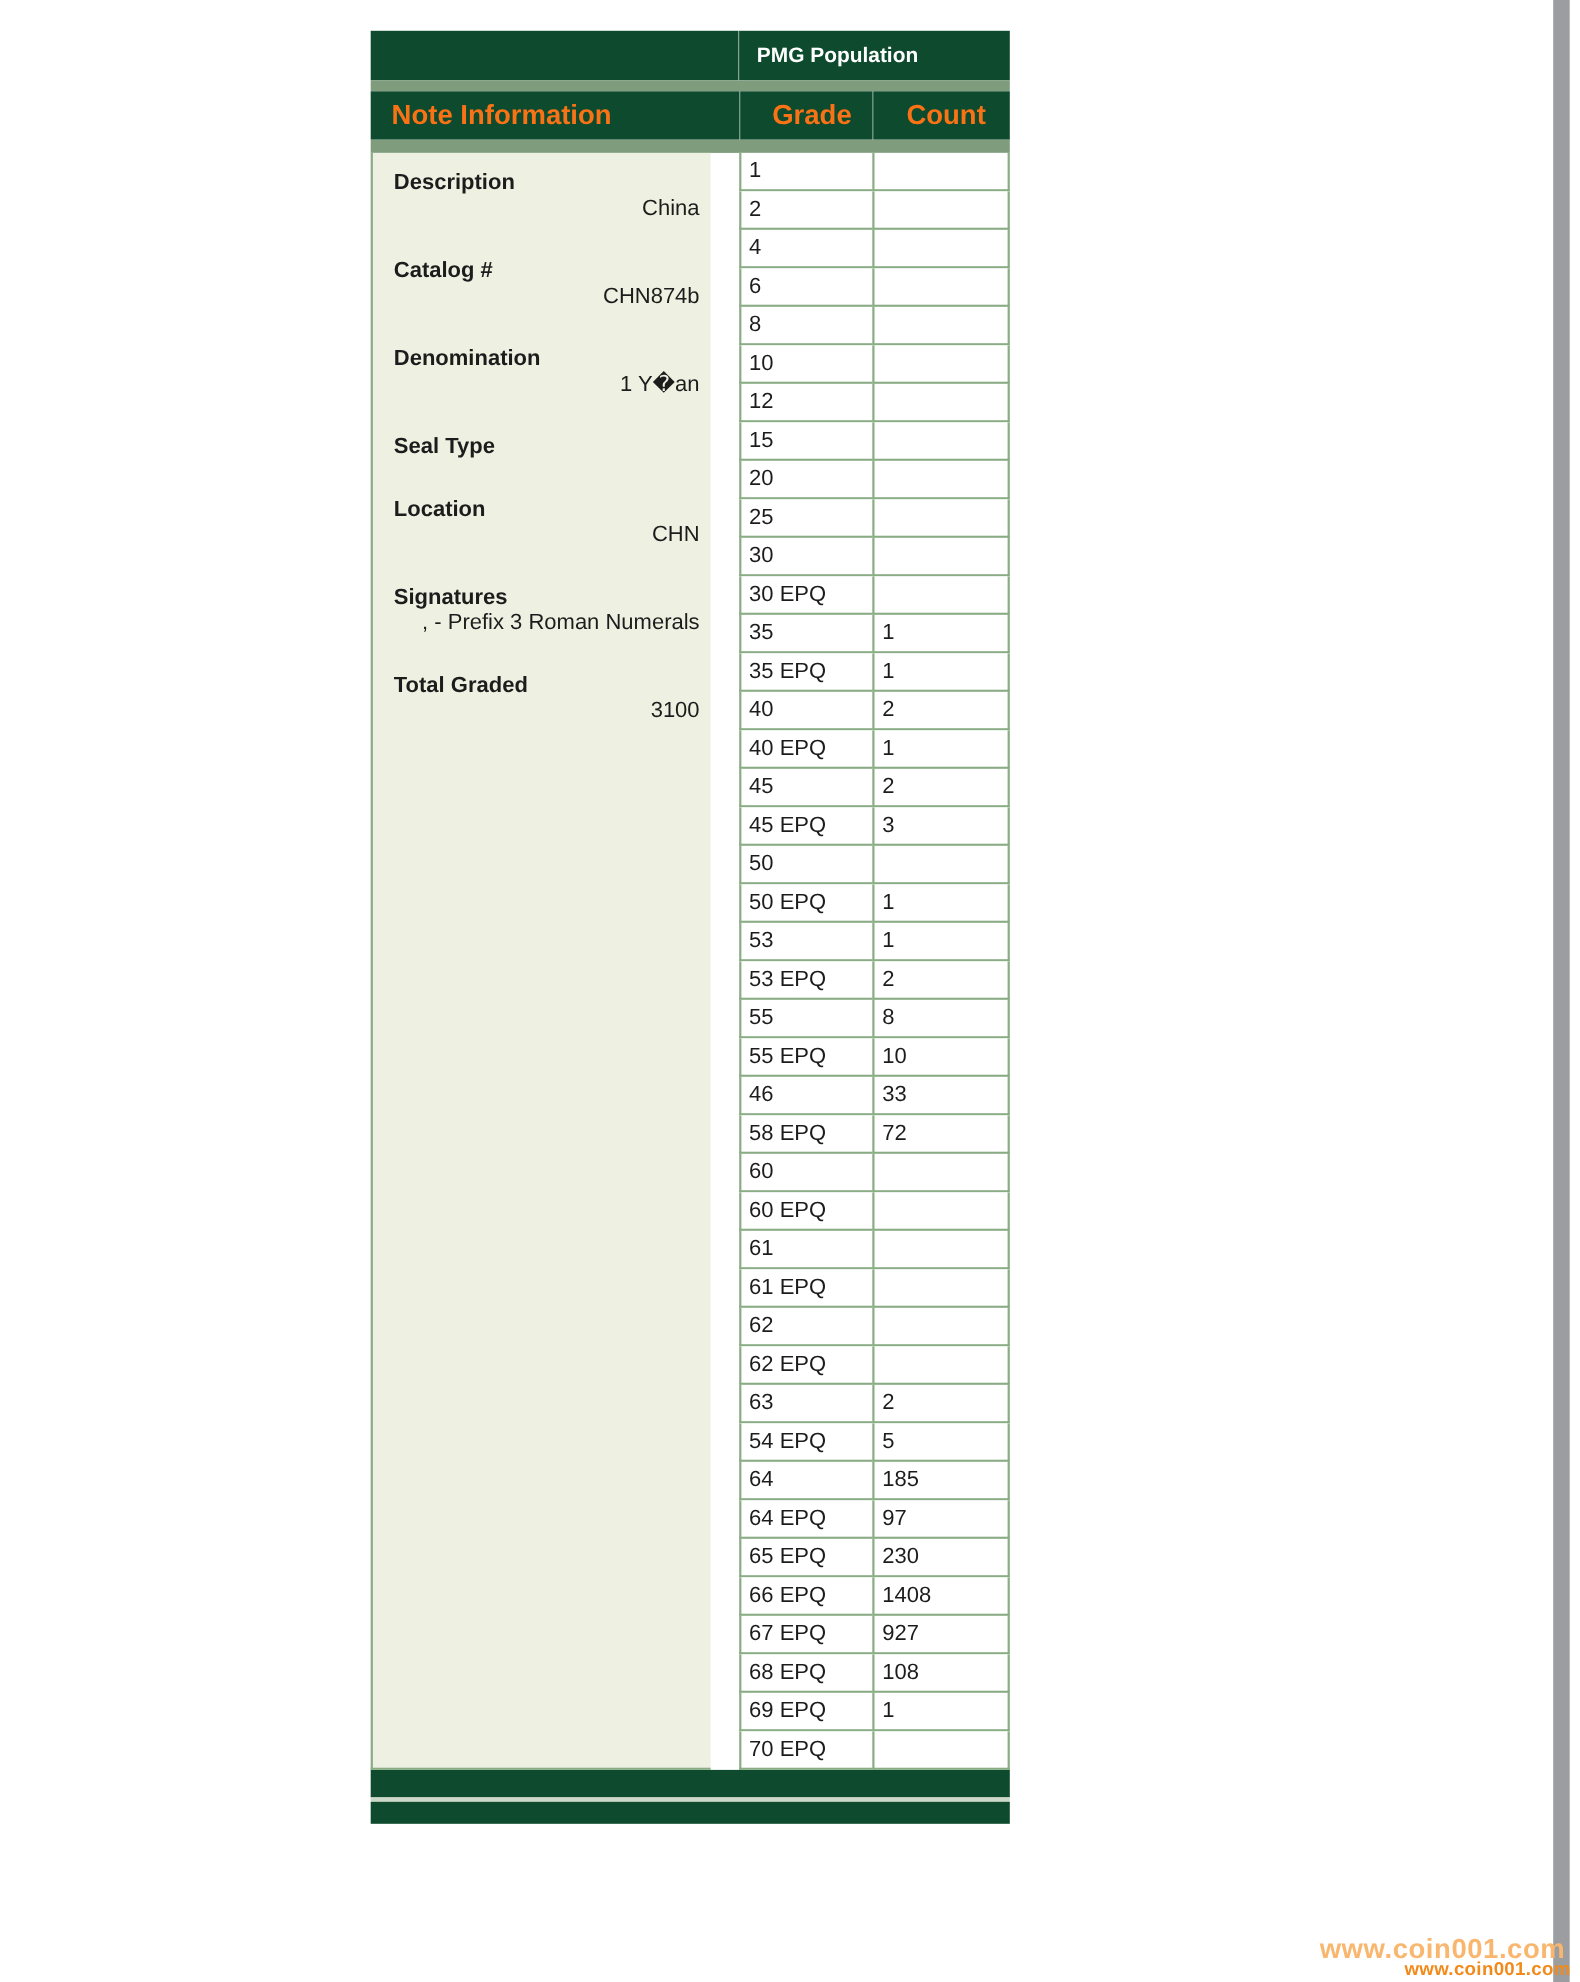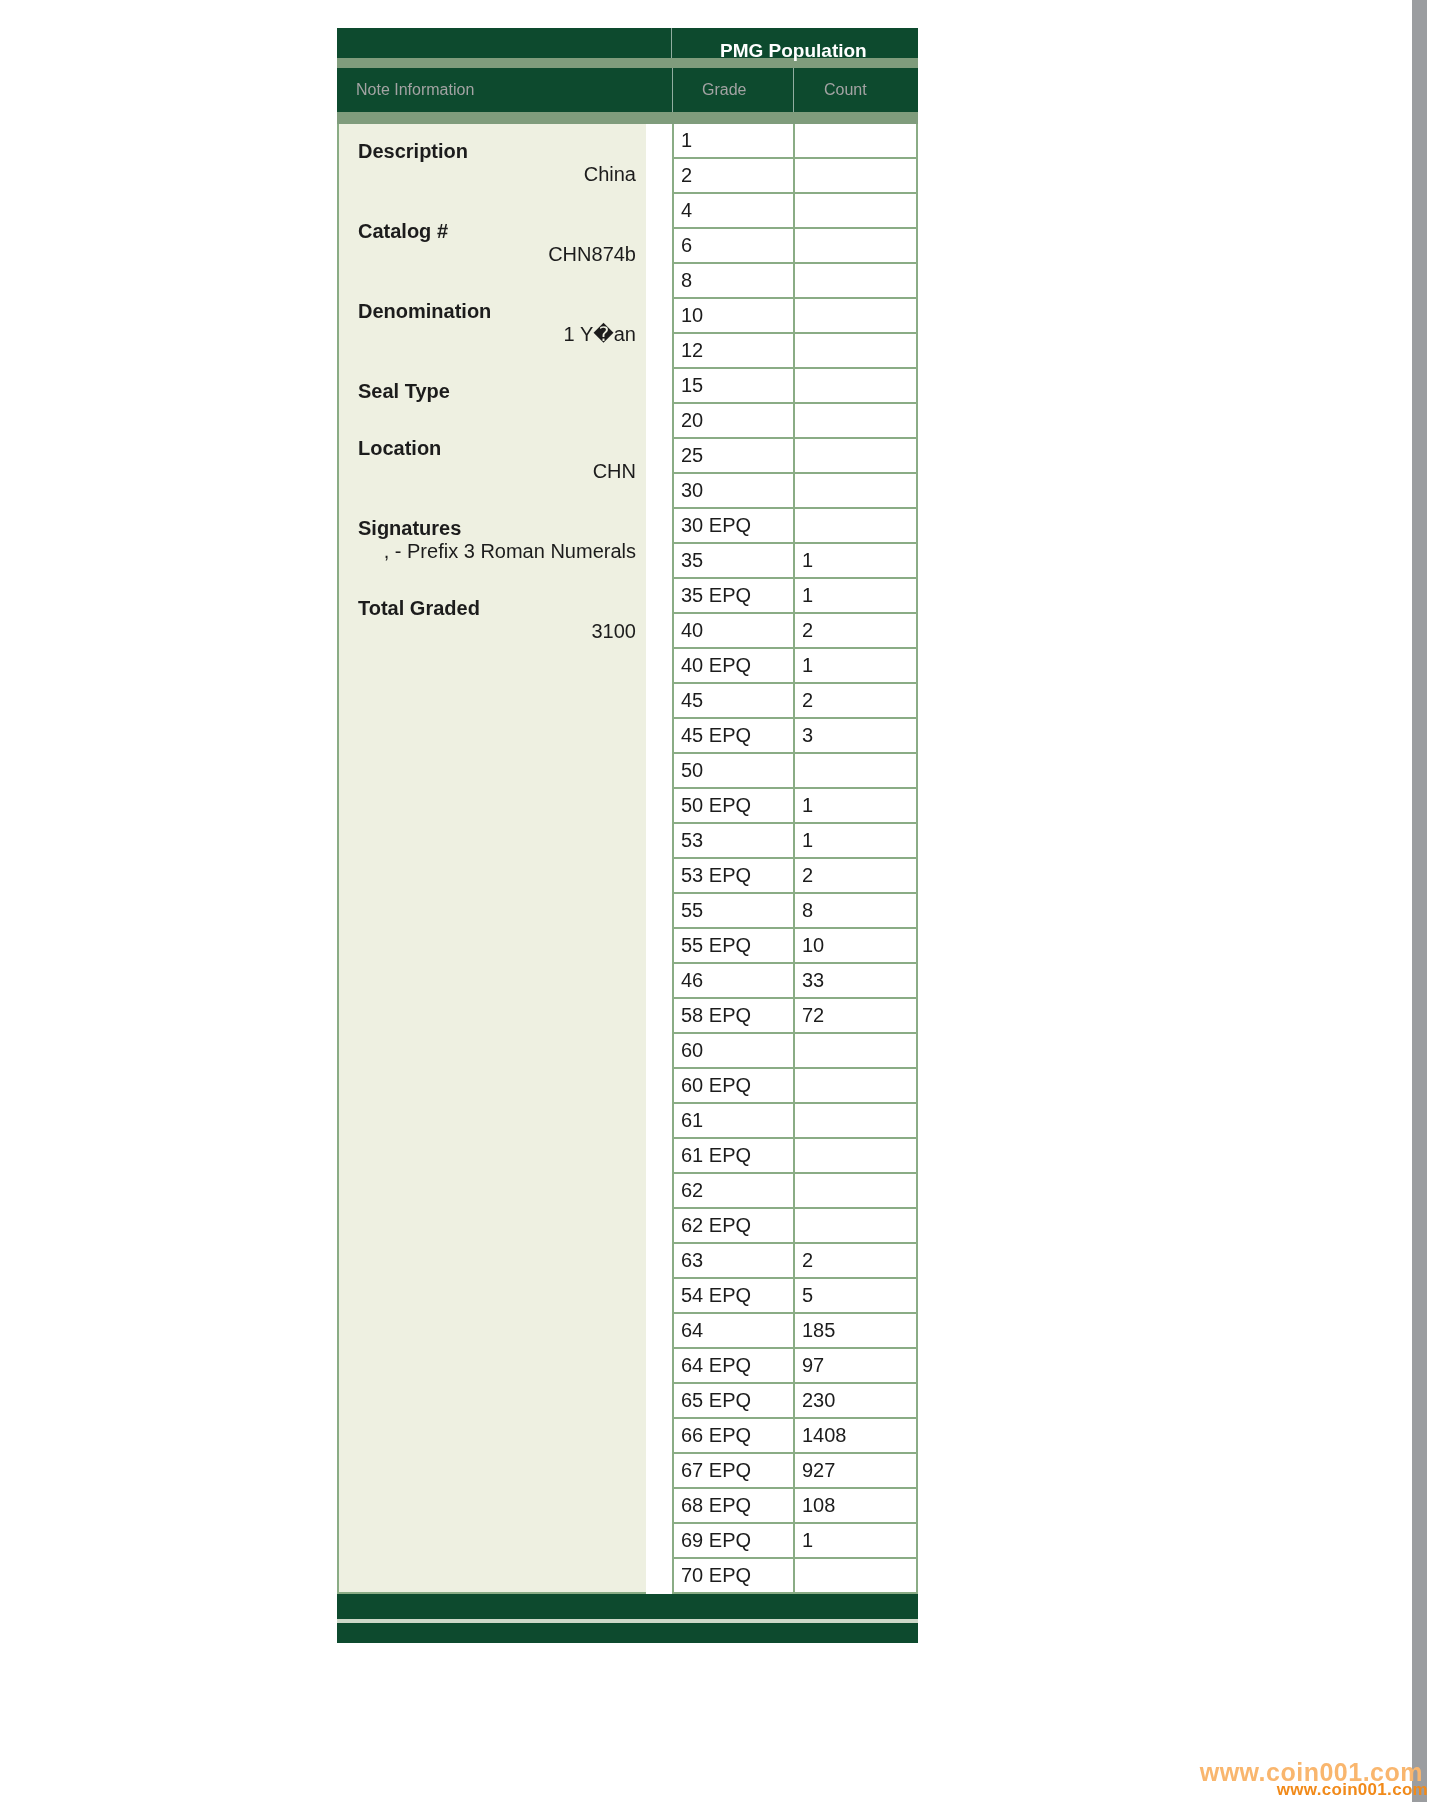--- a/index.html
+++ b/index.html
@@ -6,29 +6,29 @@
   html,body { width:1436px; height:1802px; background:#ffffff; overflow:hidden;
               font-family:"Liberation Sans","DejaVu Sans",sans-serif; color:#1c1c1c; }
   #canvas { position:relative; width:1436px; height:1802px; background:#ffffff; }
 
   
   .scroll-track { position:absolute; left:1412px; top:0; width:15px; height:1802px; background:#9b9da0; z-index:1; }
 
   
   .report { position:absolute; left:337px; top:28px; width:581px; z-index:2; }
 
-  .title-bar { display:flex; height:30px; background:#0d4a2e;gap:32px; }
+  .title-bar { display:flex; height:45px; background:#0d4a2e; }
   .title-bar .left-spacer { width:335px; height:100%; border-right:1px solid rgba(255,255,255,.55); }
   .title-text { color:#ffffff; font-weight:bold; font-size:19px; line-height:45px; padding-left:16px; }
 
   .sep-band { height:10px; background:#7f9c7c; }
   .sep-band.thick { height:12px; }
 
   .header-bar { display:flex; height:44px; background:#0d4a2e; }
-  .header-bar .hcell { color:#a3a3a3; font-weight:normal; font-size:16px; line-height:44px; }
+  .header-bar .hcell { color:#f97316; font-weight:bold; font-size:25px; line-height:44px; }
   .hcell.note { width:335px; padding-left:19px; }
   .hcell.grade { width:121px; padding-left:29px; border-left:1px solid rgba(255,255,255,.55); }
   .hcell.count { width:125px; padding-left:30px; border-left:1px solid rgba(255,255,255,.55); }
 
   .body-wrap { display:flex;gap:26px; }
 
   .info-panel { width:335px; height:1470px; background:#eef0e1;
                 border-left:2px solid #8aac85; border-bottom:2px solid #8aac85;
                 padding:16px 10px 0 19px; }
   .info-field { margin-bottom:34px; }

